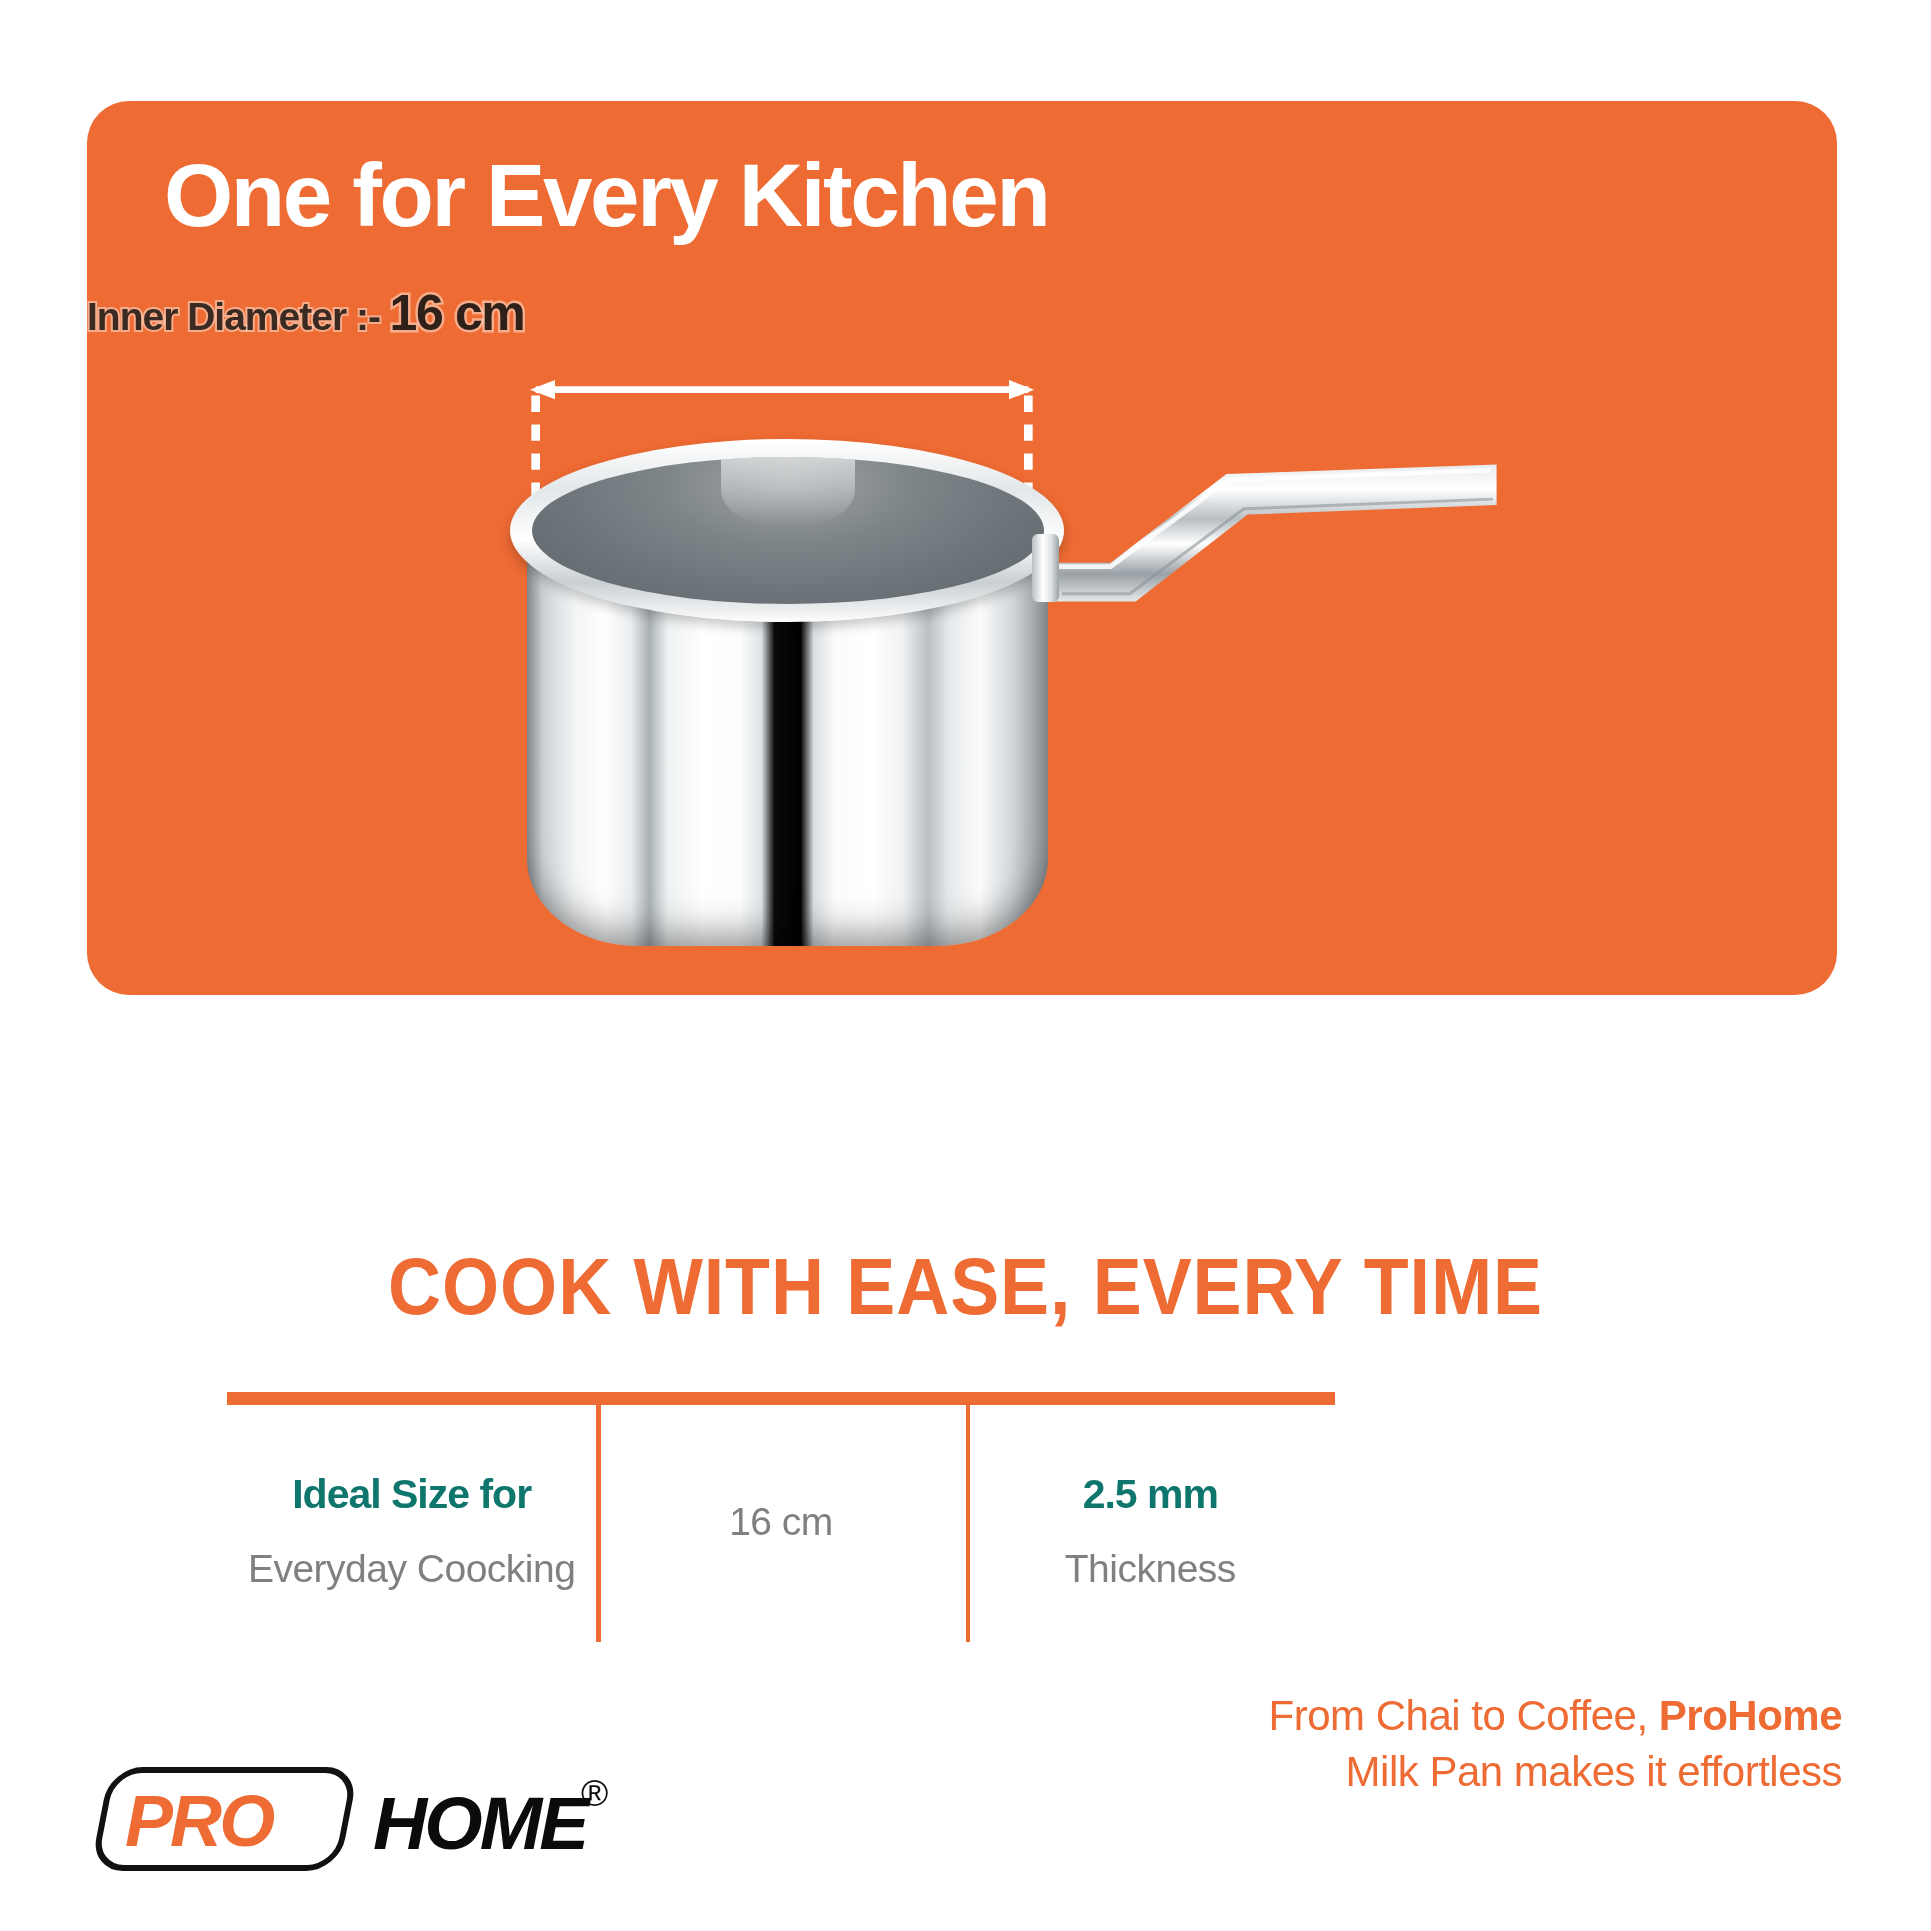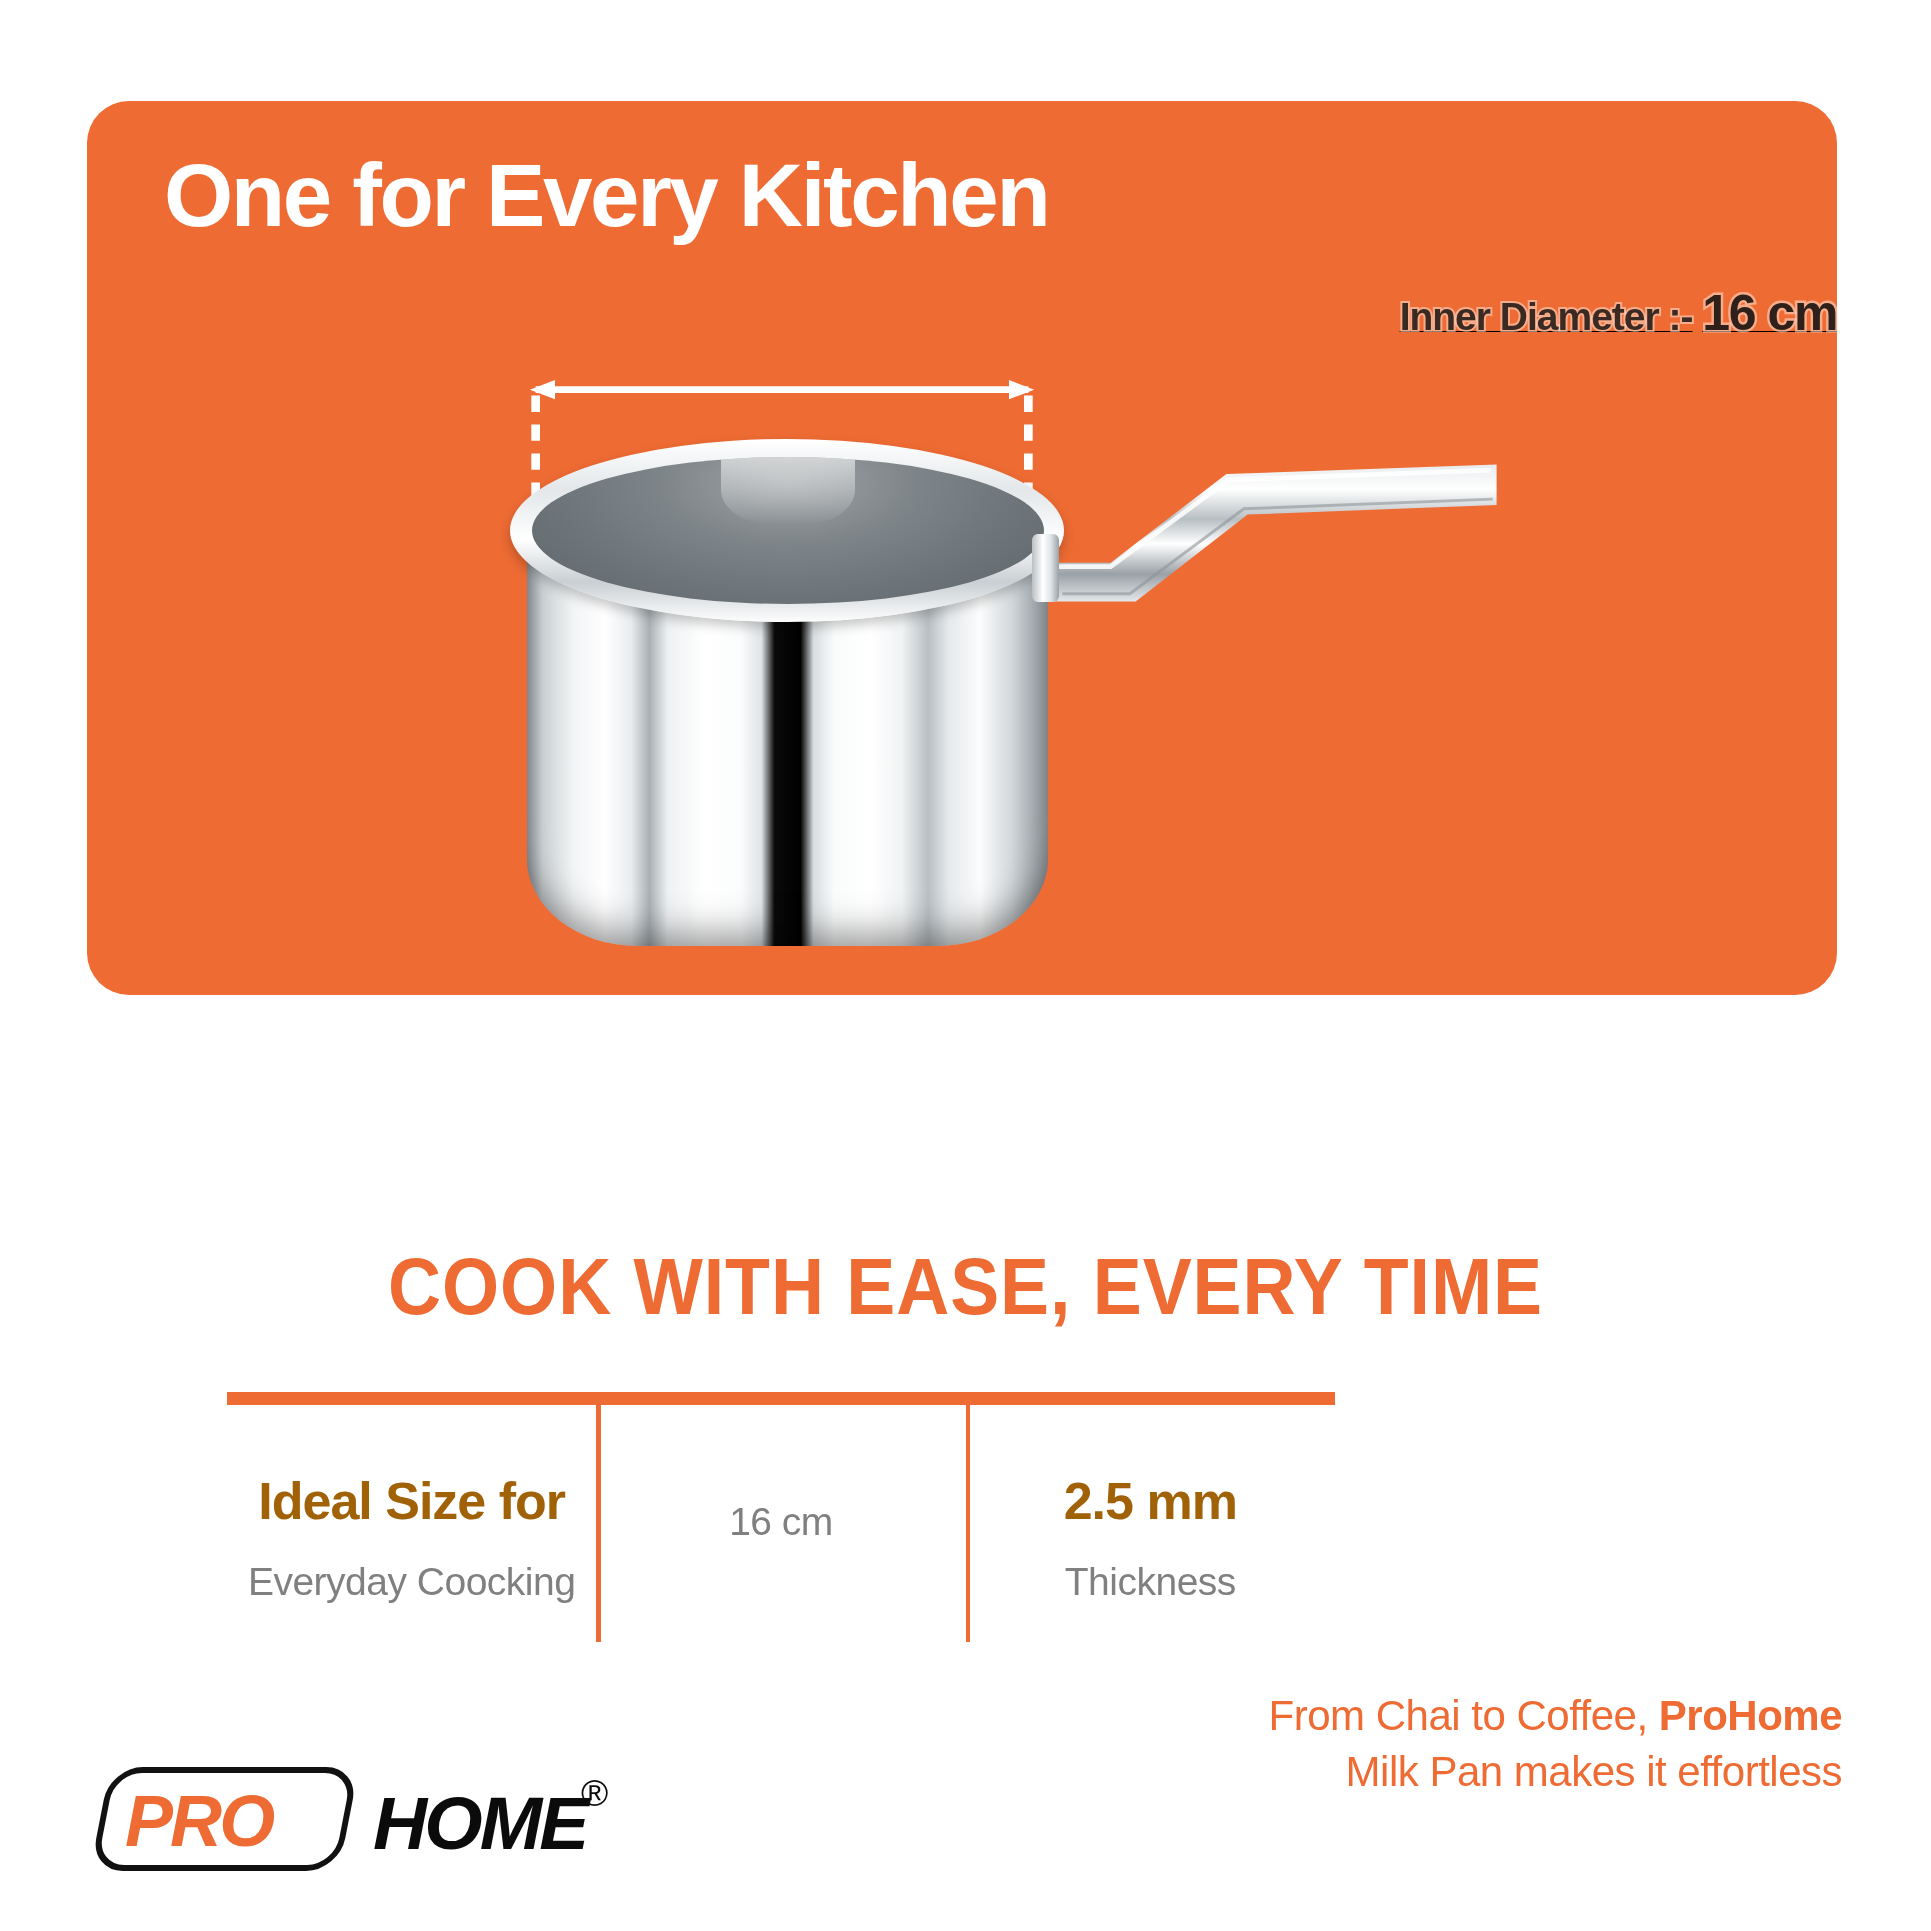--- a/index.html
+++ b/index.html
@@ -27,23 +27,22 @@
     font-size:89px;
     font-weight:700;
     letter-spacing:-2.4px;
     white-space:nowrap;
   }
 
   
   #diameter-label{
     position:absolute;
     left:0; right:0; top:183px;
-    text-align:right;
-    white-space:nowrap;
-    text-decoration:underline;
+    text-align:left;
+    white-space:nowrap;
   }
   #diameter-label .dl-text{
     font-size:39px;
     font-weight:700;
     color:#3b2a21;
     letter-spacing:-1px;
     -webkit-text-stroke:3.9px rgba(255,228,214,.55);
     paint-order:stroke fill;
   }
   #diameter-label .dl-value{
@@ -182,22 +181,22 @@
     position:relative;
   }
   .feature-col + .feature-col::before{
     content:"";
     position:absolute;
     left:0; top:0;
     width:4.8px; height:237px;
     background:#ee6b33;
   }
   .feature-title{
-    color:#a16207;
-    font-size:52px;
+    color:#0f766e;
+    font-size:41px;
     font-weight:700;
     letter-spacing:-1px;
     white-space:nowrap;
   }
   .feature-sub{
     color:#808080;
     font-size:39px;
     font-weight:400;
     margin-top:29px;
     letter-spacing:-0.5px;

